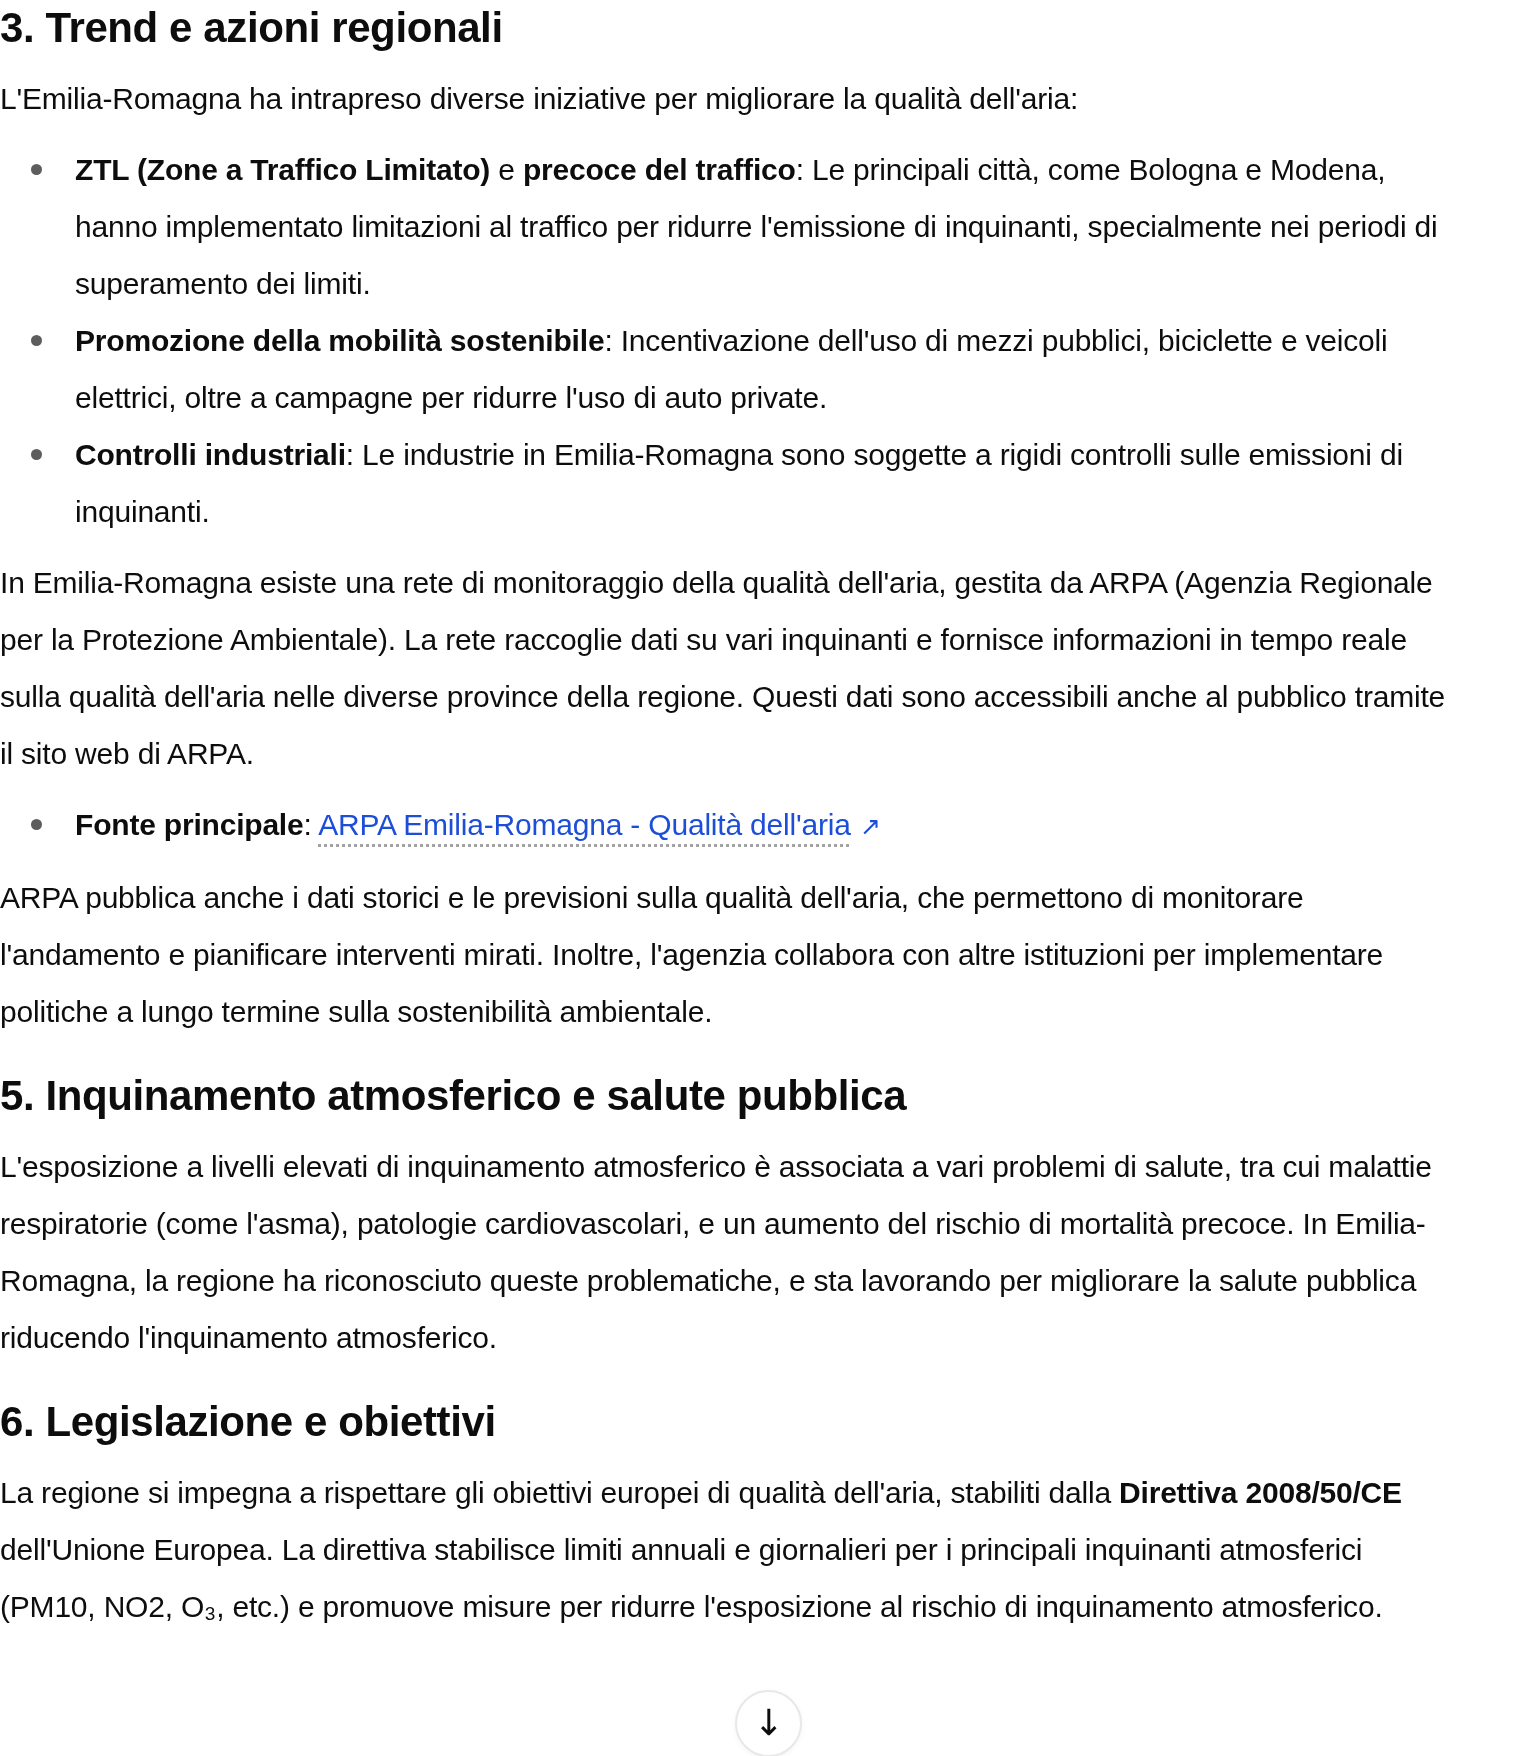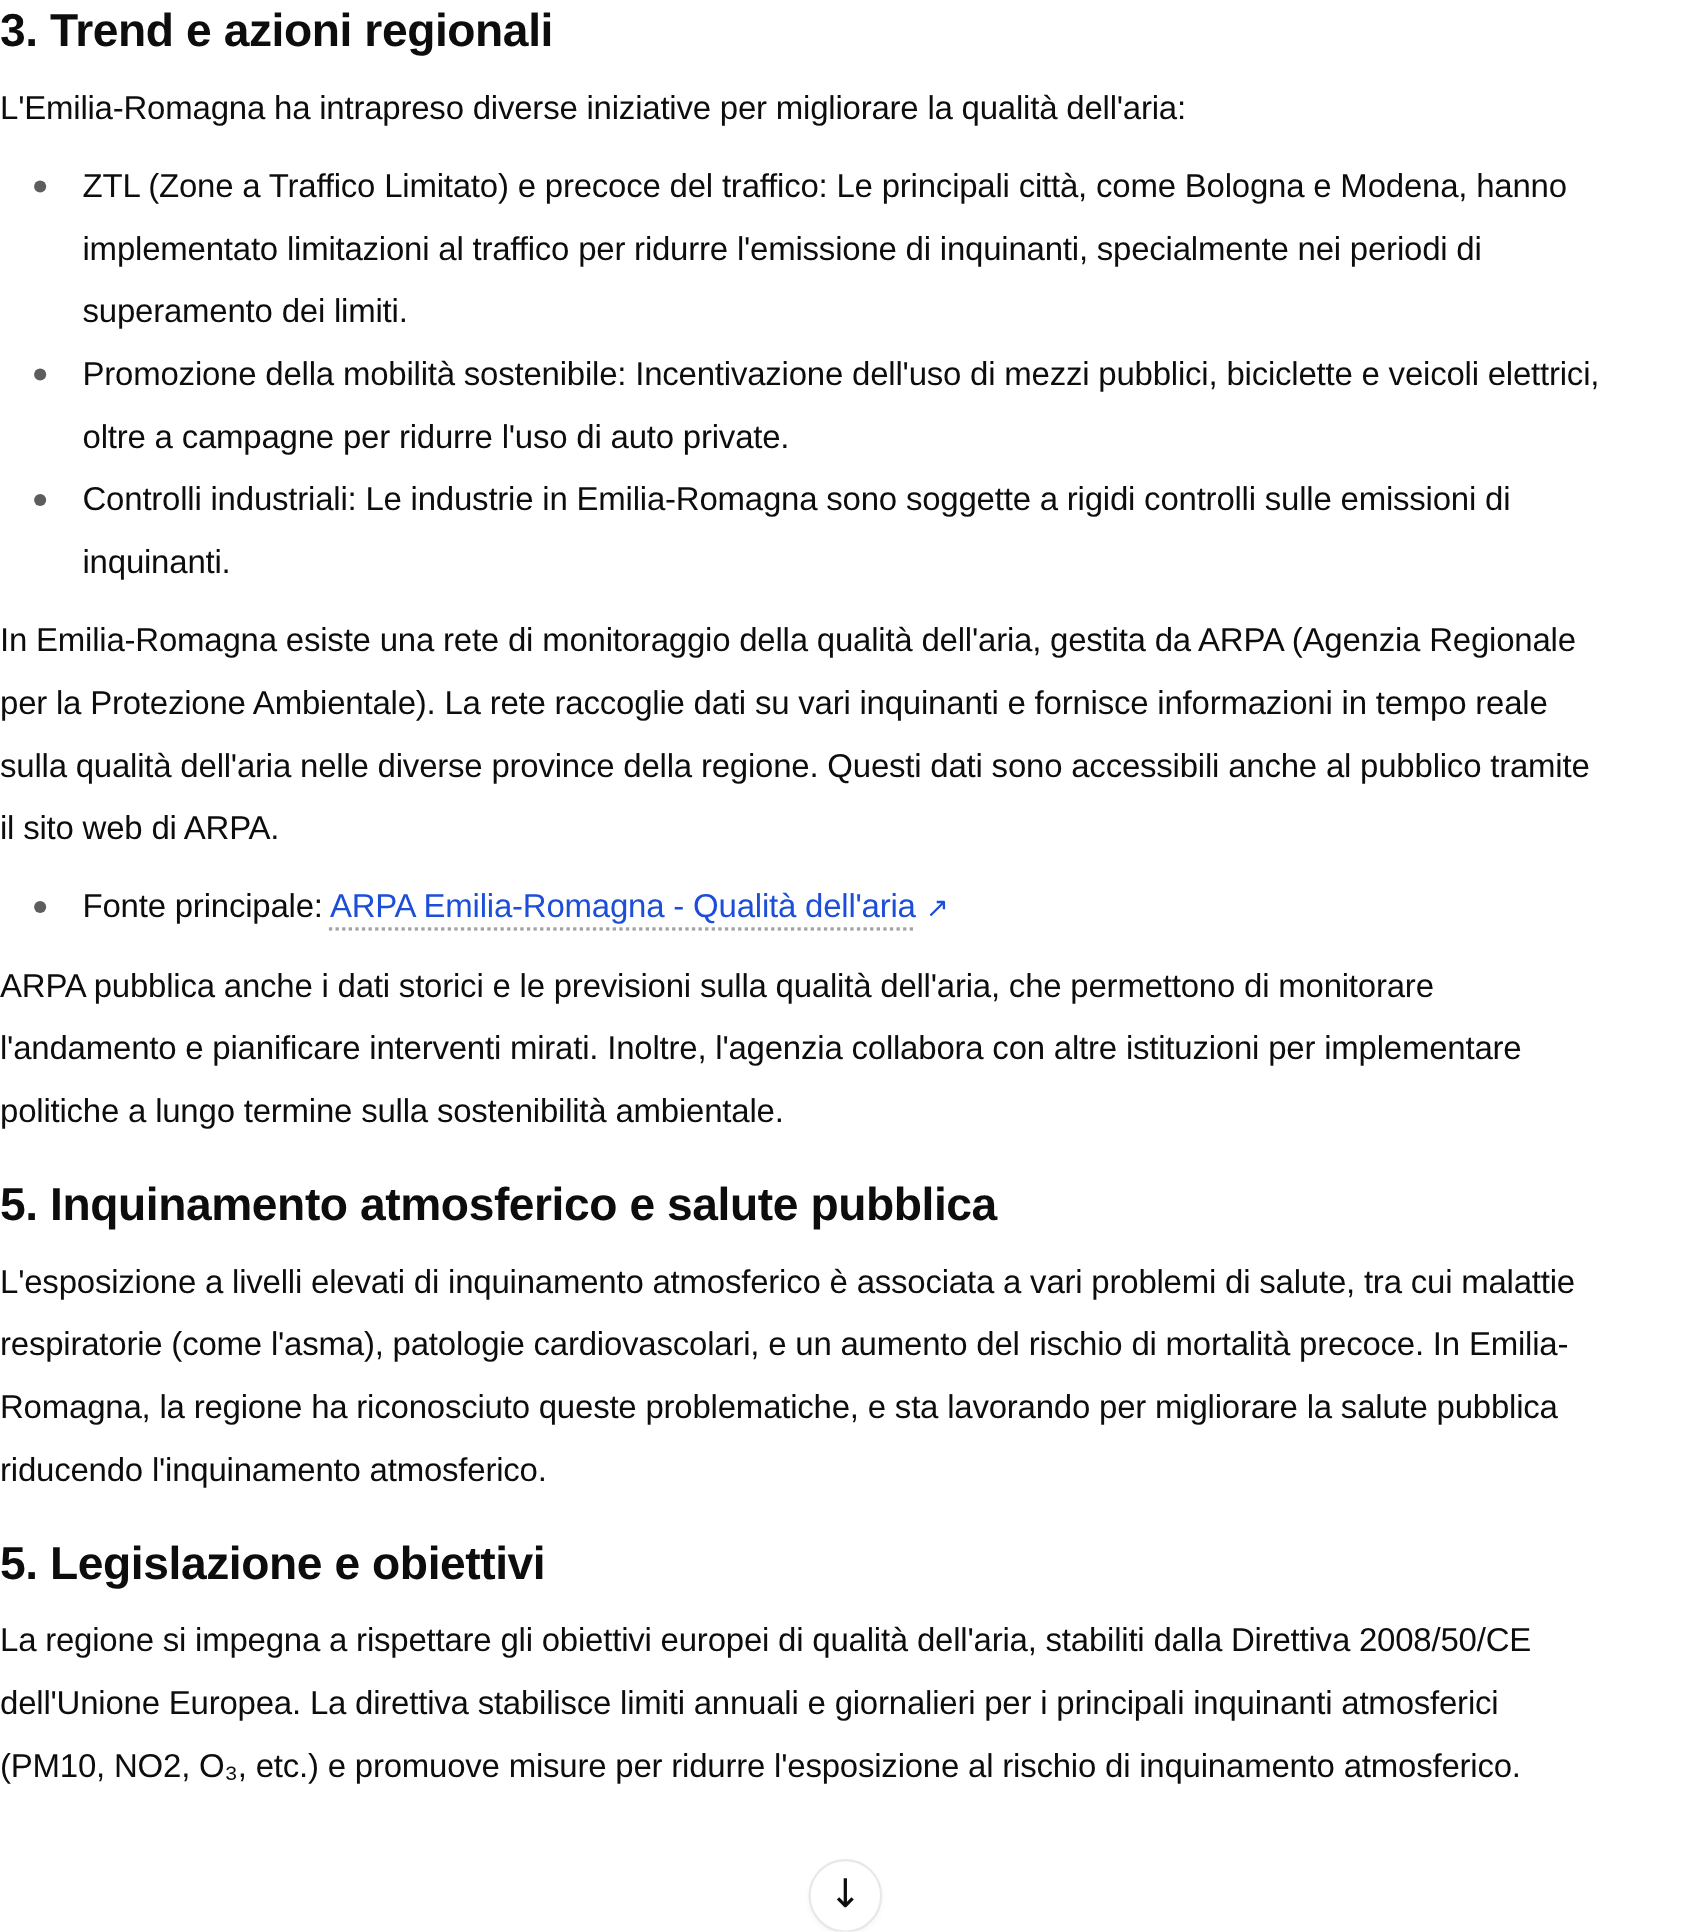--- a/index.html
+++ b/index.html
@@ -31,21 +31,21 @@
   li::before {
     content: "";
     position: absolute;
     left: 31px;
     top: 23px;
     width: 11px;
     height: 11px;
     border-radius: 50%;
     background: #5d5d5d;
   }
-  strong { font-weight: 400; }
+  strong { font-weight: 700; }
   a.src-link {
     color: #1d4ed8;
     cursor: pointer;
     text-decoration: none;
   }
   a.src-link .link-label {
     text-decoration: underline dotted #a3a3a3;
     text-decoration-thickness: 2.5px;
     text-underline-offset: 9px;
   }
@@ -100,21 +100,21 @@
   <ul>
     <li><strong>Fonte principale</strong><span>: </span><a class="src-link"><span class="link-label">ARPA Emilia-Romagna - Qualità dell'aria</span><span class="ext-icon">↗</span></a></li>
   </ul>
 
   <p>ARPA pubblica anche i dati storici e le previsioni sulla qualità dell'aria, che permettono di monitorare l'andamento e pianificare interventi mirati. Inoltre, l'agenzia collabora con altre istituzioni per implementare politiche a lungo termine sulla sostenibilità ambientale.</p>
 
   <h3>5. Inquinamento atmosferico e salute pubblica</h3>
 
   <p>L'esposizione a livelli elevati di inquinamento atmosferico è associata a vari problemi di salute, tra cui malattie respiratorie (come l'asma), patologie cardiovascolari, e un aumento del rischio di mortalità precoce. In Emilia-Romagna, la regione ha riconosciuto queste problematiche, e sta lavorando per migliorare la salute pubblica riducendo l'inquinamento atmosferico.</p>
 
-  <h3>5. Legislazione e obiettivi</h3>
+  <h3>6. Legislazione e obiettivi</h3>
 
   <p><span>La regione si impegna a rispettare gli obiettivi europei di qualità dell'aria, stabiliti dalla </span><strong>Direttiva 2008/50/CE</strong><span> dell'Unione Europea. La direttiva stabilisce limiti annuali e giornalieri per i principali inquinanti atmosferici (PM10, NO2, O₃, etc.) e promuove misure per ridurre l'esposizione al rischio di inquinamento atmosferico.</span></p>
 
 </div>
 
 <button class="scroll-btn">
     <span class="down-glyph">↓</span>
   </button>
 
 </body></html>

